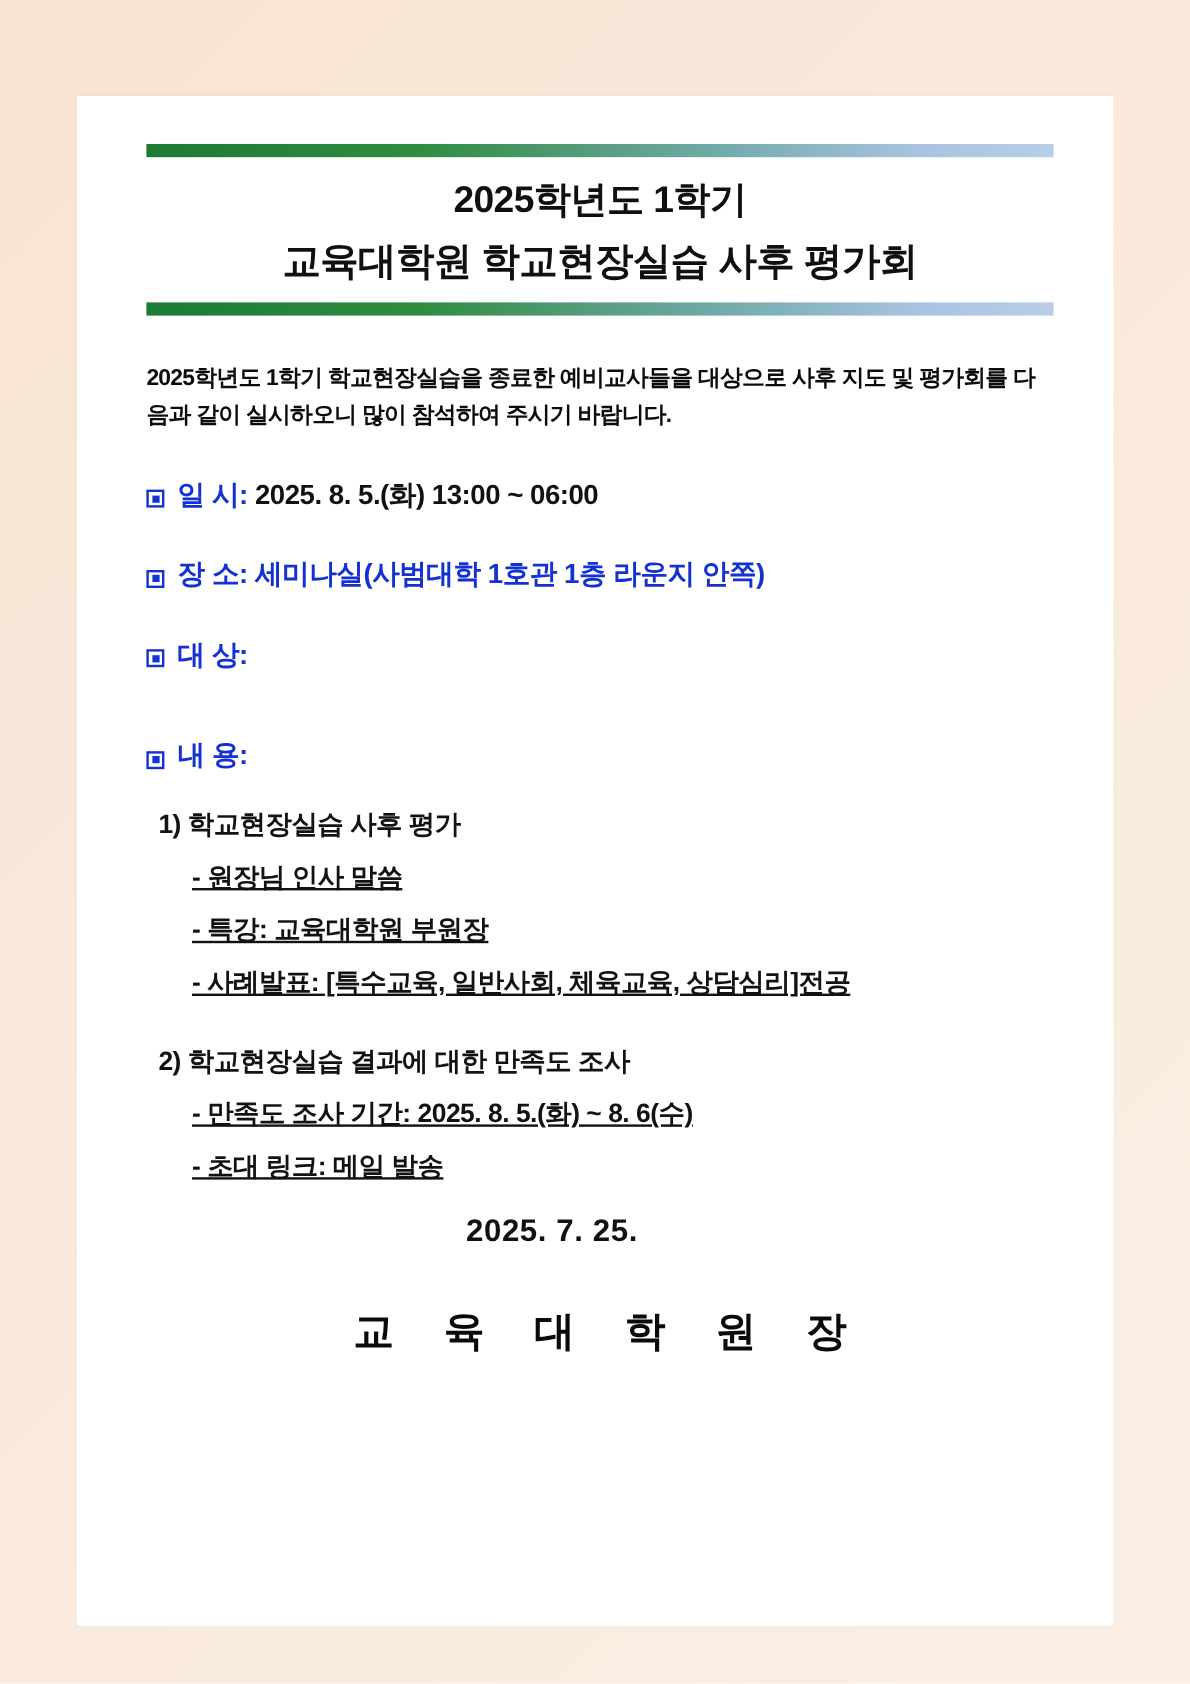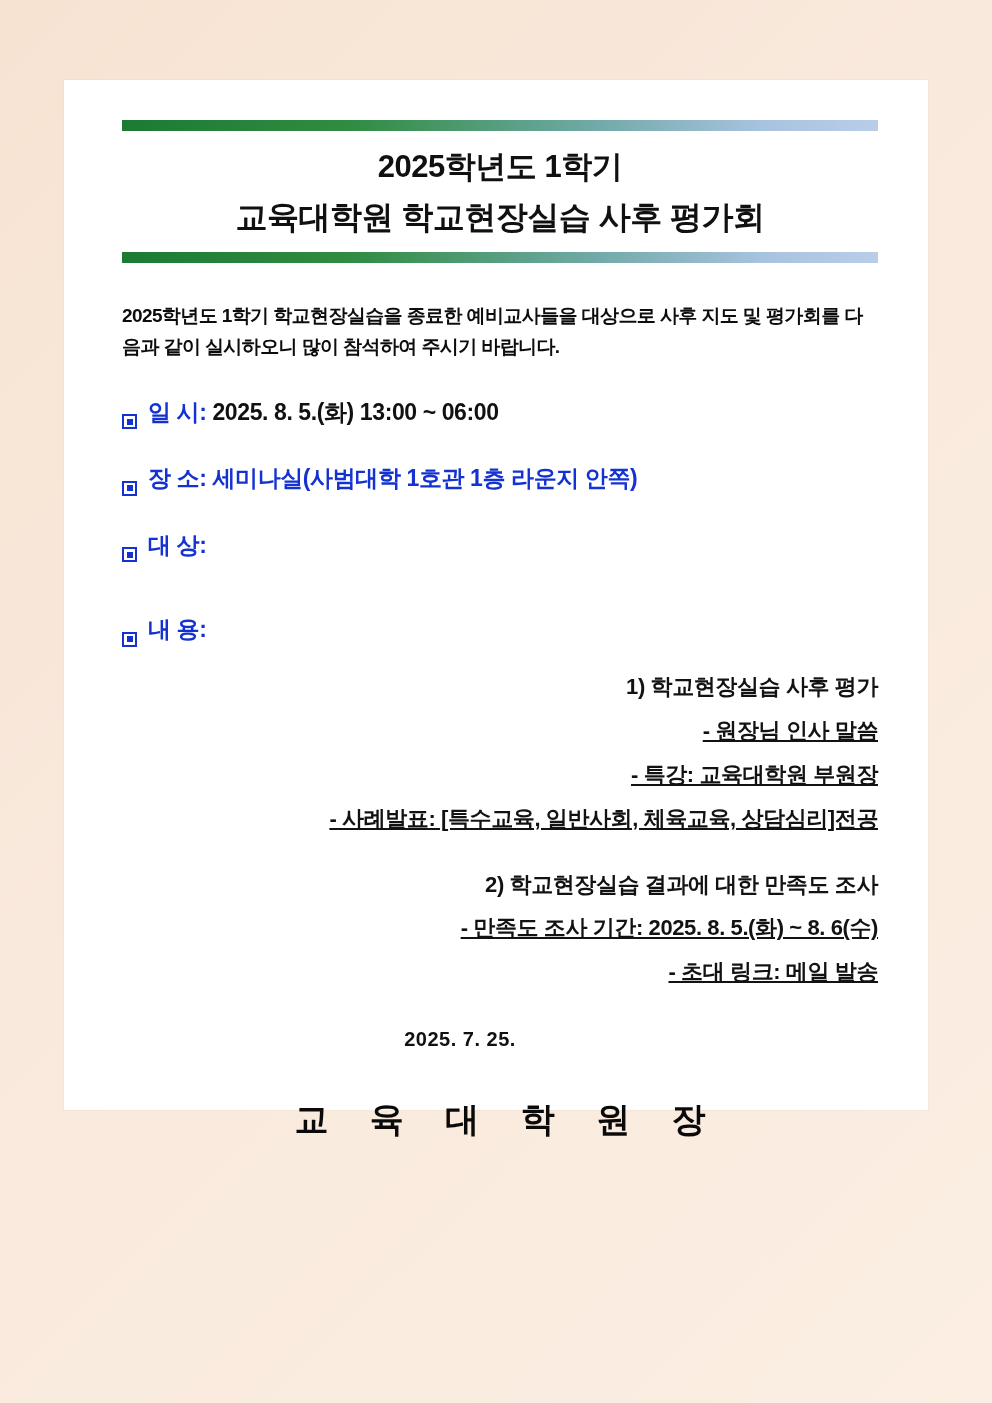--- a/index.html
+++ b/index.html
@@ -11,21 +11,21 @@
     height: 1403px;
     background: linear-gradient(135deg, #f7e3d2 0%, #f9e9dc 40%, #fbeee2 100%);
     font-family: "Liberation Sans", sans-serif;
     overflow: hidden;
   }
   .page {
     position: absolute;
     left: 64px;
     top: 80px;
     width: 864px;
-    height: 1030px;
+    height: 1275px;
     background: #ffffff;
     box-shadow: 0 0 0 1px rgba(0,0,0,0.02);
   }
   .inner {
     position: absolute;
     left: 58px;
     top: 40px;
     right: 50px;
   }
   .rule {
@@ -59,21 +59,21 @@
     letter-spacing: -0.6px;
   }
 
   .field {
     margin-top: 32px;
     font-size: 23px;
     font-weight: bold;
     line-height: 1.5;
     letter-spacing: -0.4px;
     display: flex;
-    align-items: flex-end;
+    align-items: center;
   }
   .bullet-sq {
     flex: 0 0 auto;
     width: 15px;
     height: 15px;
     margin-top: 7px;
     margin-right: 11px;
     border: 2px solid #1432d2;
     box-sizing: border-box;
     position: relative;
@@ -97,43 +97,42 @@
     color: #1432d2;
   }
 
   .content-head {
     margin-top: 50px;
   }
 
   .sub-list {
     margin-top: 24px;
     margin-left: 4px;
-    text-align: right;
   }
   .sub-item {
     font-size: 22px;
     font-weight: bold;
     color: #121212;
     line-height: 1.45;
     letter-spacing: -0.4px;
     margin-top: 12px;
     padding-left: 6px;
   }
   .sub-item.dash {
     padding-left: 34px;
     text-decoration: underline;
   }
   .group-gap {
     margin-top: 34px;
   }
 
   .date-line {
-    margin-top: 40px;
+    margin-top: 22px;
     text-align: center;
-    font-size: 20px;
+    font-size: 26px;
     font-weight: bold;
     color: #111111;
     letter-spacing: 0.5px;
     padding-right: 80px;
   }
 
   .signature {
     margin-top: 46px;
     text-align: center;
     font-size: 34px;

